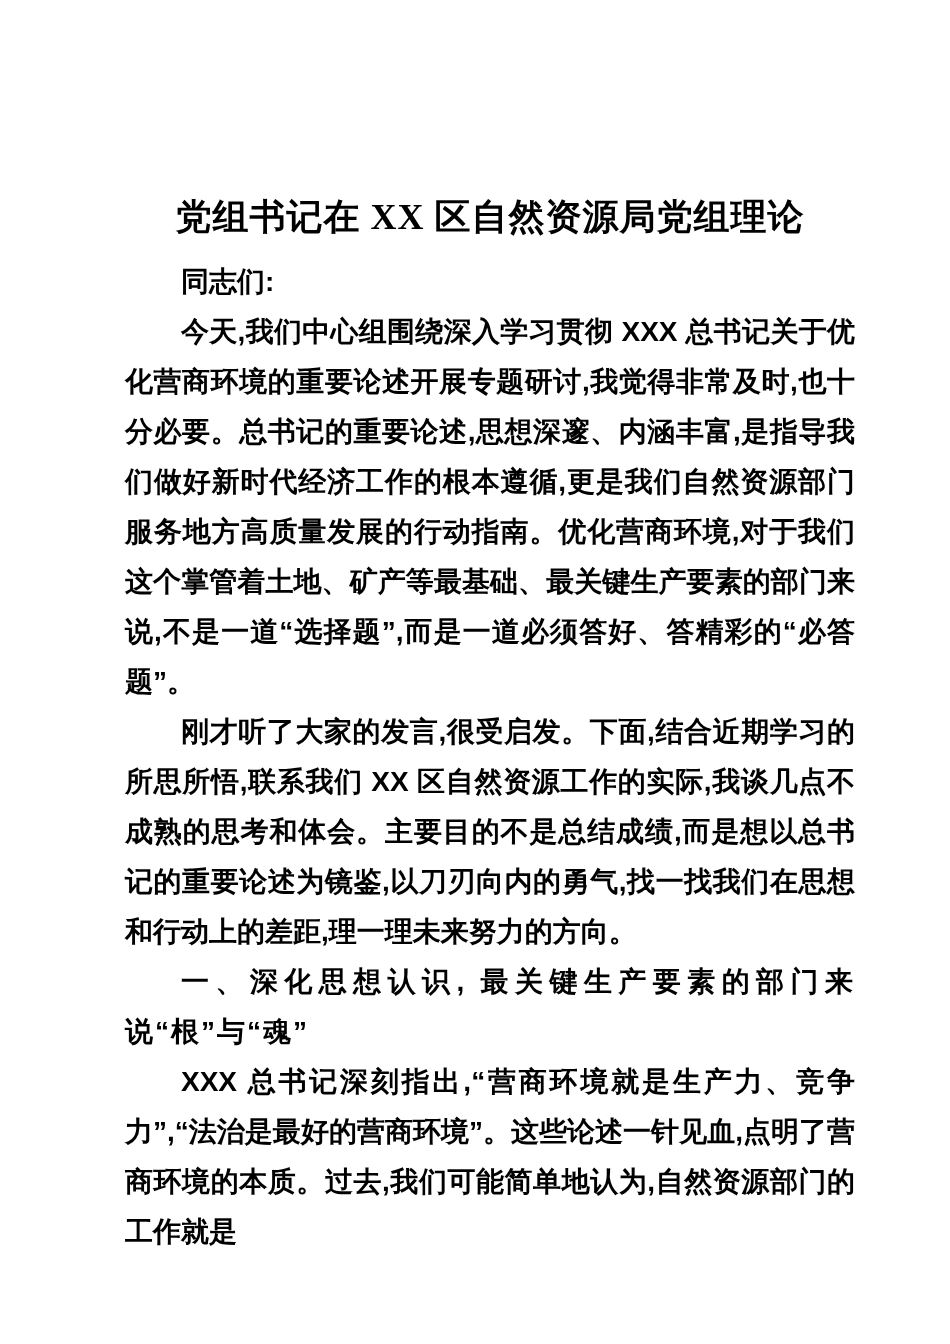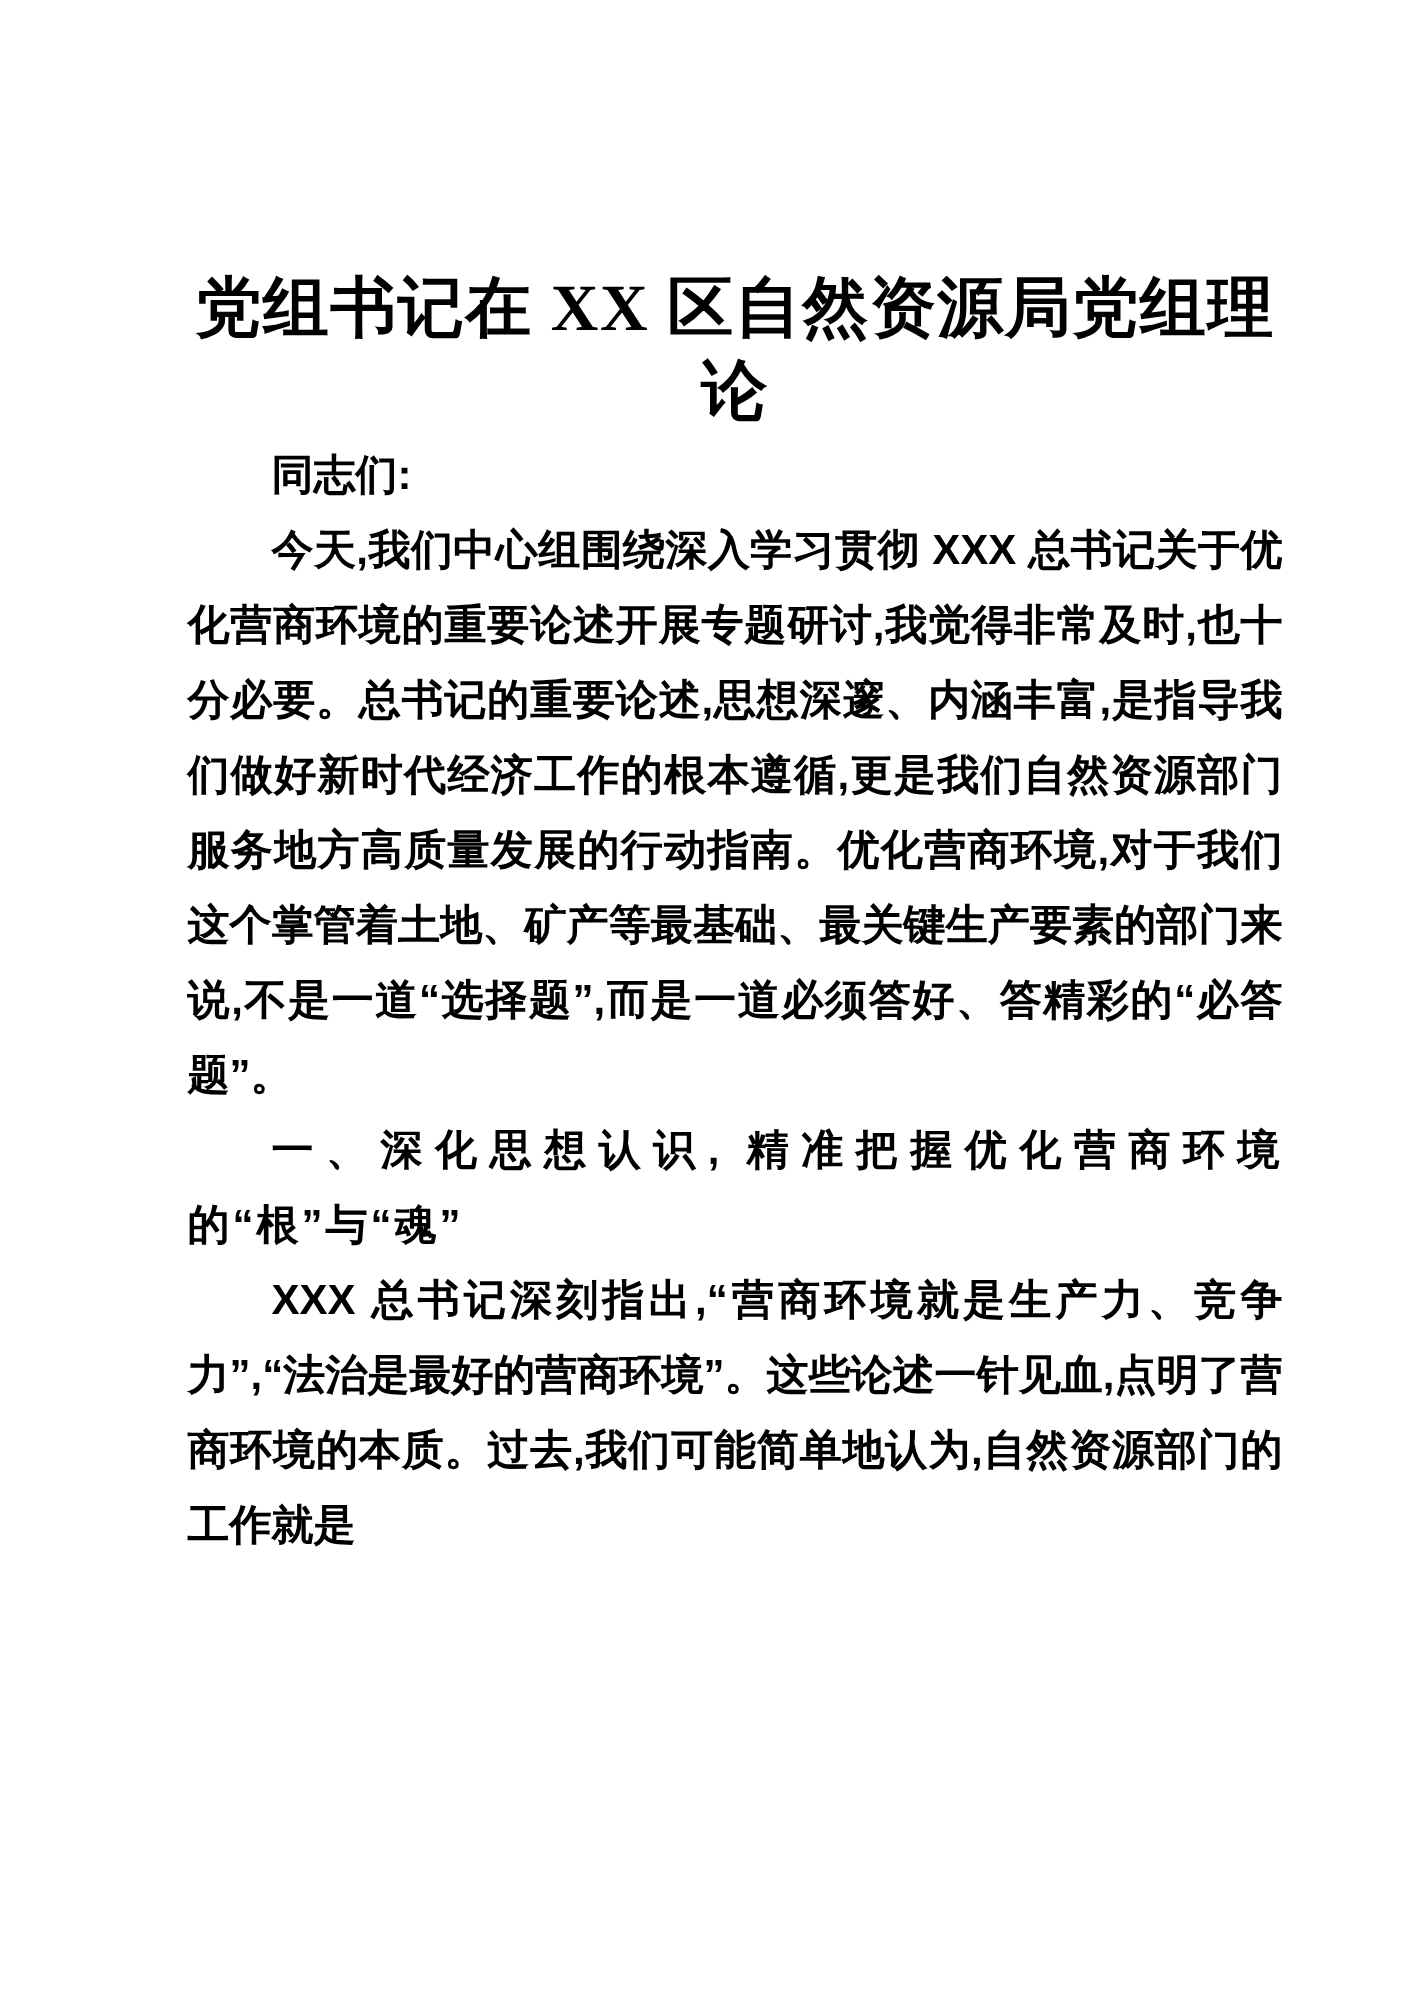--- a/index.html
+++ b/index.html
@@ -12,24 +12,24 @@
     width: 950px;
     height: 1344px;
     background: #ffffff;
     color: #000000;
     overflow: hidden;
   }
   .content {
     padding: 178px 95px 0 125px; 
   }
   .title {
-    margin: 0;
+    margin: 12px;
     font-family: "Liberation Serif", serif;
     font-weight: bold;
-    font-size: 44px;
+    font-size: 36px;
     line-height: 55px;
     text-align: center;
     letter-spacing: 1px;
   }
   .body {
     margin-top: 4px;
     font-family: "Liberation Sans", sans-serif;
     font-size: 28px;
     line-height: 50px;
     text-align: justify;
@@ -51,20 +51,21 @@
 
     <h1 class="title">
       <div class="title-line">党组书记在 XX 区自然资源局党组理论</div>
     </h1>
 
     <div class="body">
       <p>同志们:</p>
 
       <p>今天,我们中心组围绕深入学习贯彻 XXX 总书记关于优化营商环境的重要论述开展专题研讨,我觉得非常及时,也十分必要。总书记的重要论述,思想深邃、内涵丰富,是指导我们做好新时代经济工作的根本遵循,更是我们自然资源部门服务地方高质量发展的行动指南。优化营商环境,对于我们这个掌管着土地、矿产等最基础、最关键生产要素的部门来说,不是一道“选择题”,而是一道必须答好、答精彩的“必答题”。</p>
 
+      <p>刚才听了大家的发言,很受启发。下面,结合近期学习的所思所悟,联系我们 XX 区自然资源工作的实际,我谈几点不成熟的思考和体会。主要目的不是总结成绩,而是想以总书记的重要论述为镜鉴,以刀刃向内的勇气,找一找我们在思想和行动上的差距,理一理未来努力的方向。</p>
 
-      <p class="heading">一、深化思想认识, 精准把握优化营商环境的“根”与“魂”</p>
+      <p class="heading">一、深化思想认识, 最关键生产要素的部门来说“根”与“魂”</p>
 
       <p>XXX 总书记深刻指出,“营商环境就是生产力、竞争力”,“法治是最好的营商环境”。这些论述一针见血,点明了营商环境的本质。过去,我们可能简单地认为,自然资源部门的工作就是</p>
     </div>
 
   </div>
 </div>
 
 </body></html>

